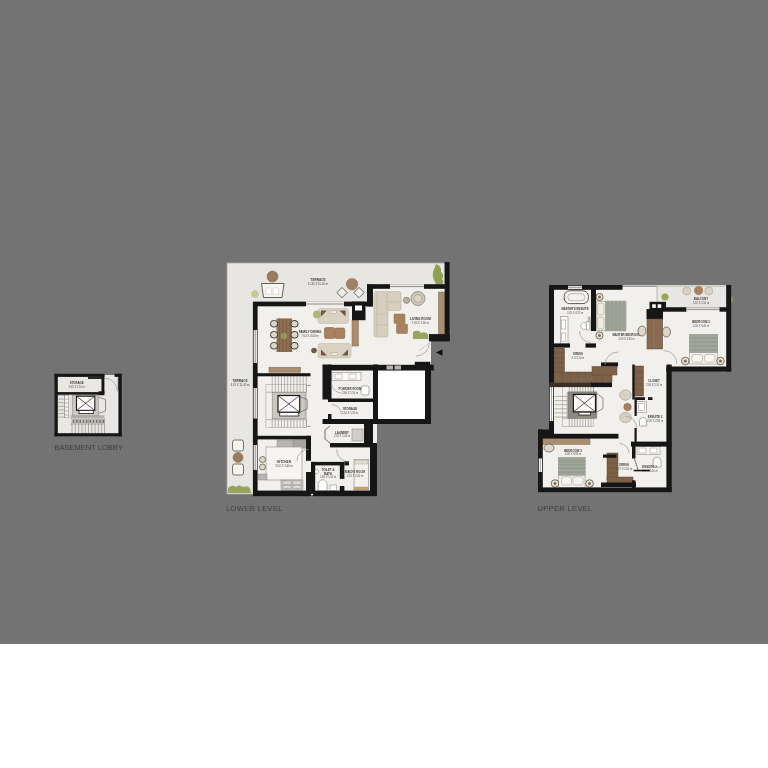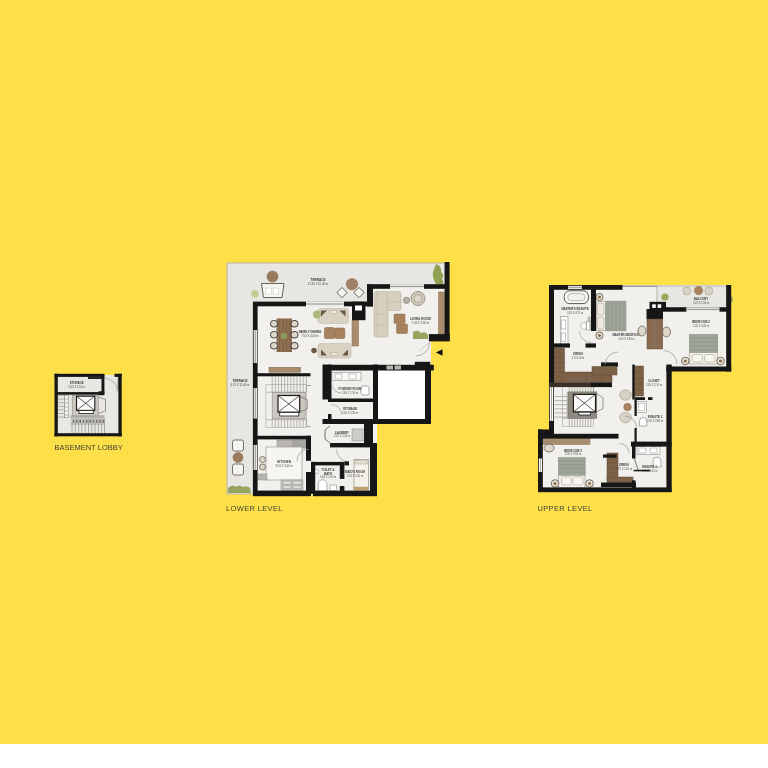--- a/index.html
+++ b/index.html
@@ -1,16 +1,16 @@
 <!DOCTYPE html>
 <html><head>
 <meta charset="utf-8">
 <style>
   html,body{margin:0;padding:0;background:#ffffff;}
-  #page{width:768px;height:744px;position:relative;background:#fde047;overflow:hidden;}
+  #page{width:768px;height:644px;position:relative;background:#737373;overflow:hidden;}
   svg{display:block;}
   text{font-family:"Liberation Sans", sans-serif;}
 </style>
 </head>
 <body>
 <div id="page">
 <svg width="768" height="768" viewBox="0 0 768 768">
 <defs></defs>
 
 <g id="basement">

